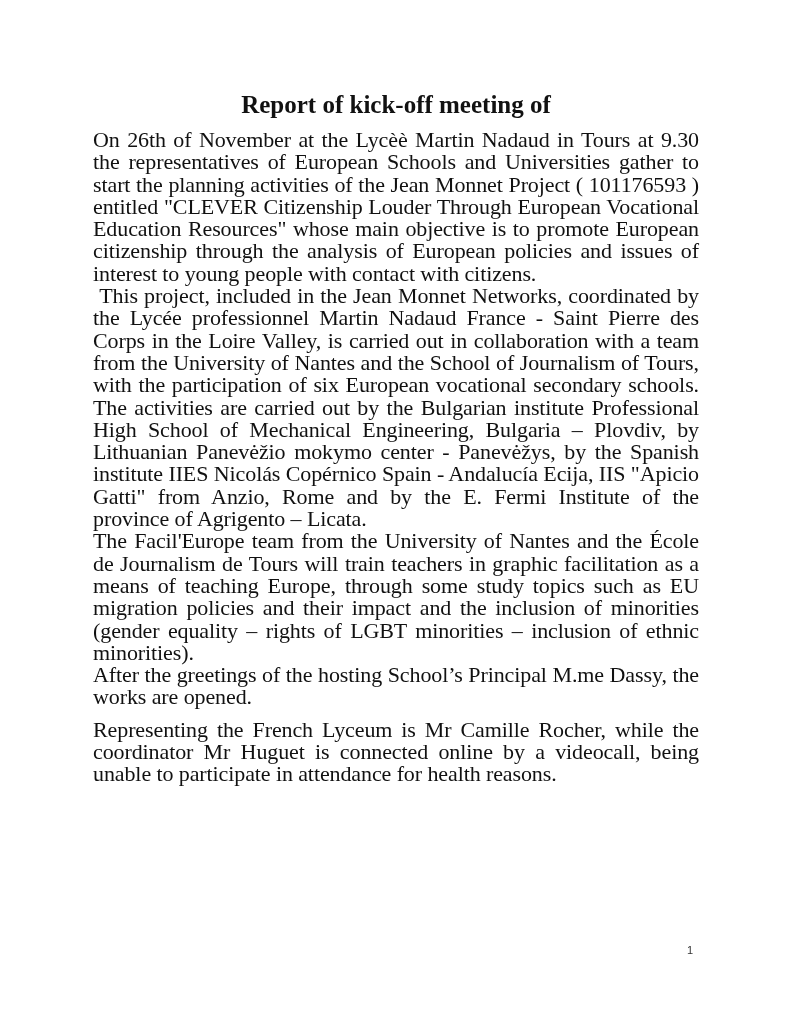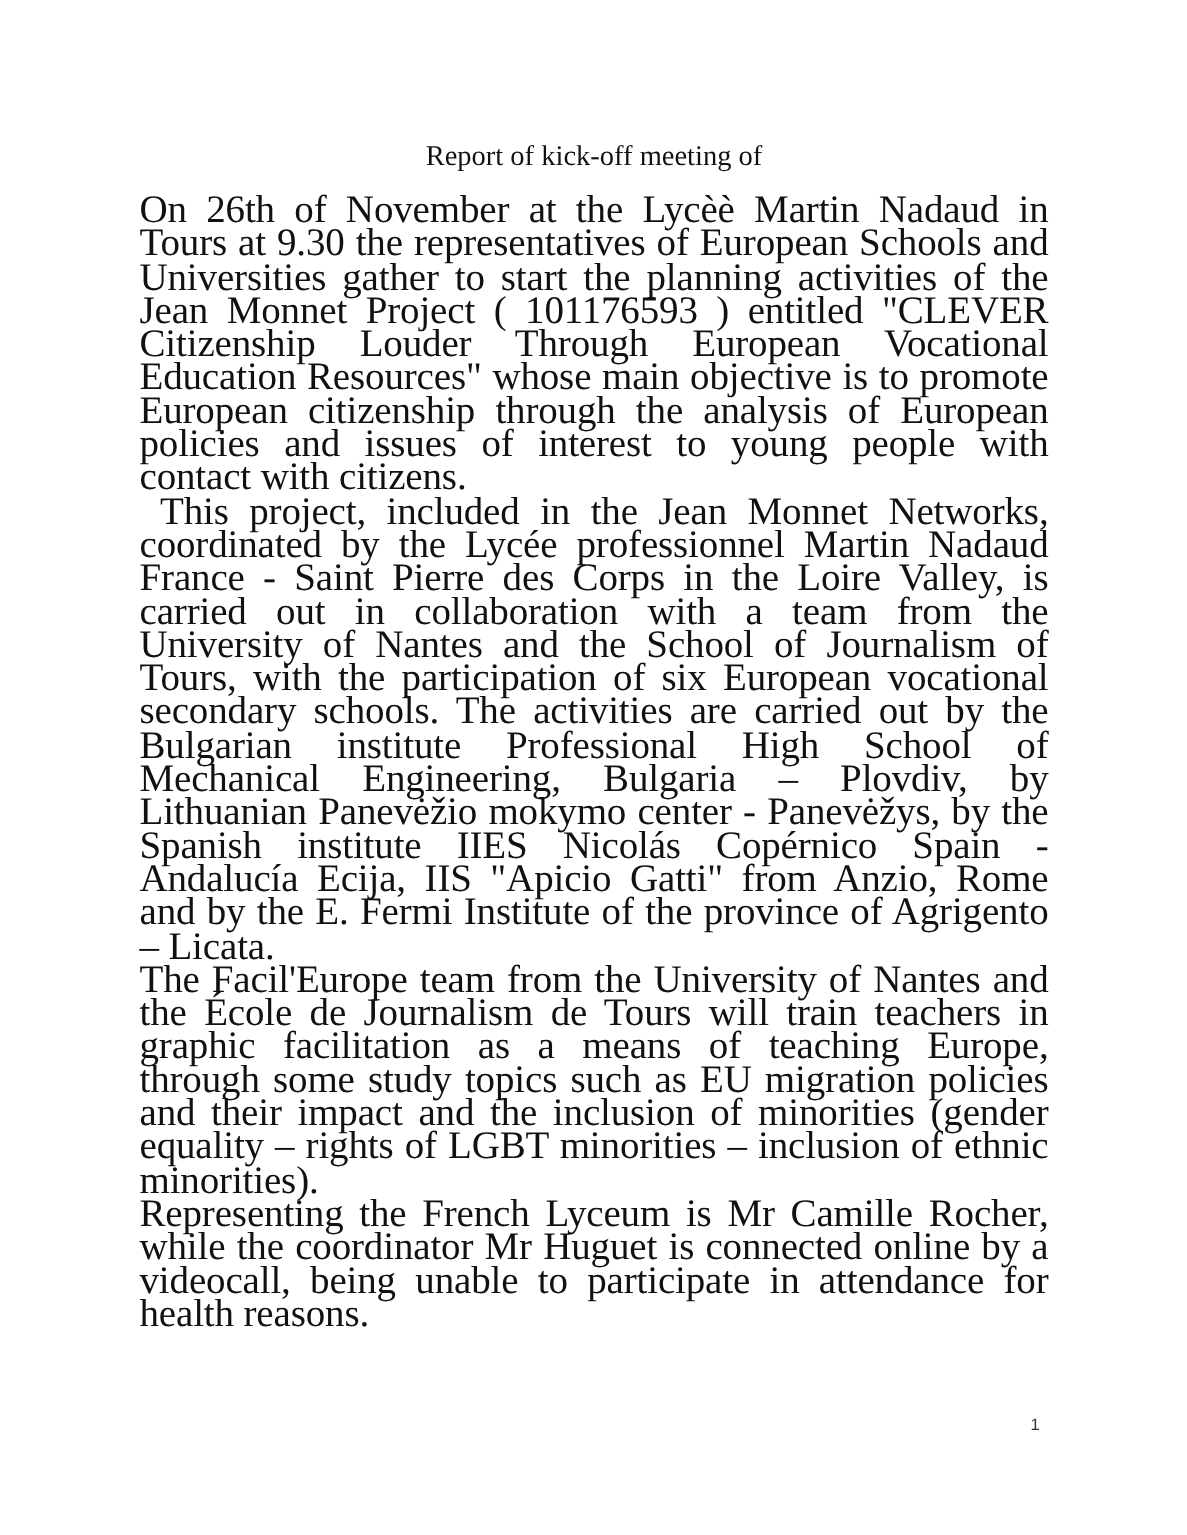--- a/index.html
+++ b/index.html
@@ -3,40 +3,41 @@
 <meta charset="utf-8">
 <style>
   html, body { margin: 0; padding: 0; background: #ffffff; }
   body { width: 791px; height: 1023px; position: relative; overflow: hidden; }
   .page {
     position: absolute; left: 93px; top: 92px; width: 606px;
     font-family: "Liberation Serif", "DejaVu Serif", serif;
     color: #111111;
   }
   .title {
-    text-align: center; font-weight: normal; font-size: 19px;
+    text-align: center; font-weight: bold; font-size: 25px;
     line-height: 26px; margin: 0;
   }
   .title.t2 { margin-top: 14px; }
   .para {
-    font-size: 26px; line-height: 22.3px; text-align: justify;
+    font-size: 22px; line-height: 22.3px; text-align: justify;
     margin: 0; letter-spacing: -0.1px;
   }
   .para.first { margin-top: 11px; }
-  .para.gap { }
+  .para.gap { margin-top: 10px; }
   .page-number {
     position: absolute; left: 687px; top: 944px;
     font-family: "Liberation Sans", "DejaVu Sans", sans-serif;
     font-size: 11px; color: #333333;
   }
 </style>
 </head>
 <body>
 
 <div class="page">
   <h1 class="title">Report of kick-off meeting of</h1>
   <p class="para first">On 26th of November at the Lycèè Martin Nadaud in Tours at 9.30 the representatives of European Schools and Universities gather to start the planning activities of the Jean Monnet Project ( 101176593 ) entitled "CLEVER  Citizenship Louder Through European Vocational Education Resources"  whose main objective is to promote European citizenship through the analysis of European policies and issues of interest to young people with contact with citizens.</p>
   <p class="para">&nbsp;This project, included in the Jean Monnet Networks, coordinated by the Lycée professionnel Martin Nadaud France - Saint Pierre des Corps in the Loire Valley, is carried out in collaboration with a team from the University of Nantes and the School of Journalism of Tours, with the participation of six European vocational secondary schools. The activities are carried out by the Bulgarian institute Professional High School of Mechanical Engineering, Bulgaria – Plovdiv, by Lithuanian Panevėžio mokymo center - Panevėžys, by the Spanish institute IIES Nicolás Copérnico Spain - Andalucía Ecija, IIS "Apicio Gatti" from Anzio, Rome and by the E. Fermi Institute of the province of Agrigento – Licata.</p>
   <p class="para">The Facil'Europe team from the University of Nantes and the École de Journalism de Tours will train teachers in graphic facilitation as a means of teaching Europe, through some study topics such as EU migration policies and their impact and the inclusion of minorities (gender equality – rights of LGBT minorities – inclusion of ethnic minorities).</p>
+  <p class="para">After the greetings of the hosting School’s Principal M.me Dassy, the works are opened.</p>
   <p class="para gap">Representing the French Lyceum is Mr Camille Rocher, while the coordinator Mr Huguet is connected online by a videocall, being unable to participate in attendance for health reasons.</p>
 </div>
 
 <div class="page-number">1</div>
 
 </body></html>

